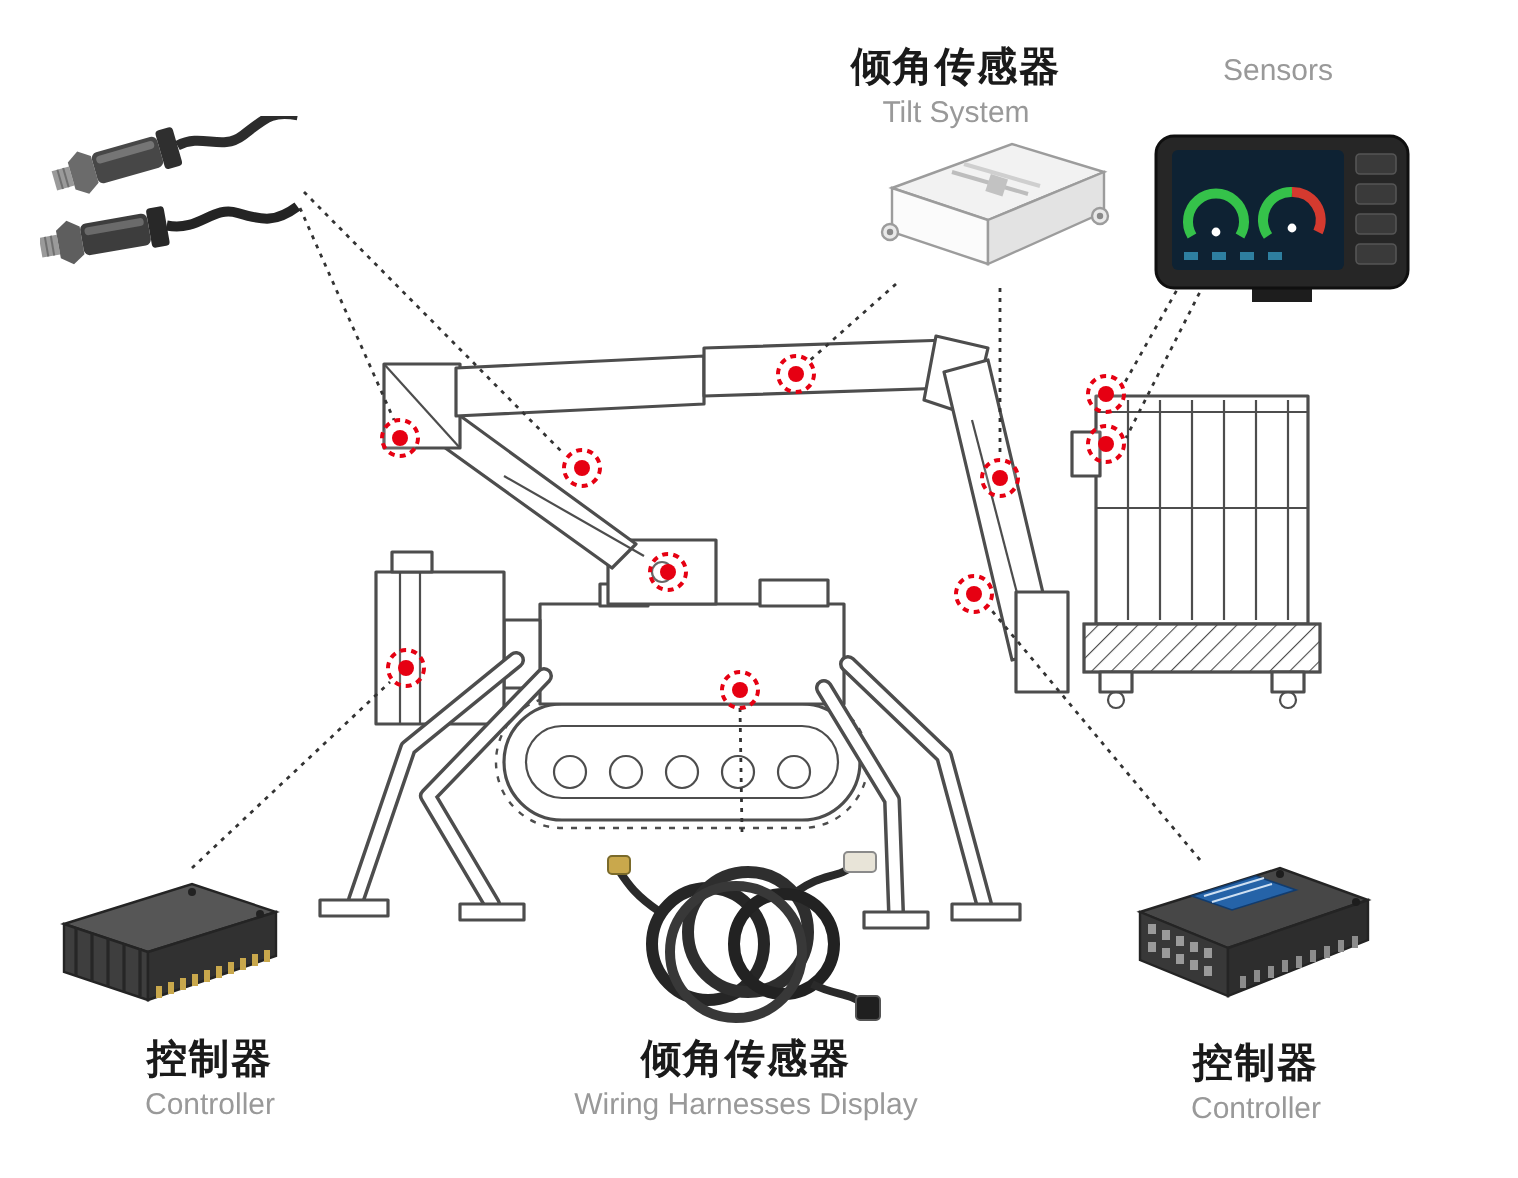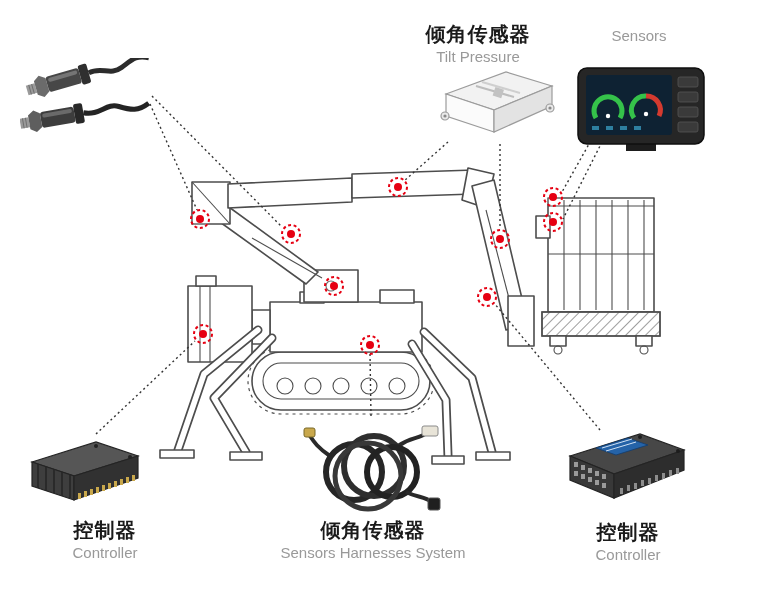--- a/index.html
+++ b/index.html
@@ -155,32 +155,32 @@
         </g>
         <g>
           <circle cx="553" cy="222" r="9" class="marker-ring"></circle>
           <circle cx="553" cy="222" r="4" class="marker-dot"></circle>
         </g>
       </g>
   </svg>
 
   <div class="label" style="left:408px;top:22px;width:140px">
     <div class="zh">倾角传感器</div>
-    <div class="en">Tilt Pressure</div>
+    <div class="en">Tilt System</div>
   </div>
   <div class="label" style="left:575px;top:26px;width:128px">
     <div class="en">Sensors</div>
   </div>
   <div class="label" style="left:40px;top:518px;width:130px">
     <div class="zh">控制器</div>
     <div class="en">Controller</div>
   </div>
   <div class="label" style="left:268px;top:518px;width:210px">
     <div class="zh">倾角传感器</div>
-    <div class="en">Sensors Harnesses System</div>
+    <div class="en">Wiring Harnesses Display</div>
   </div>
   <div class="label" style="left:563px;top:520px;width:130px">
     <div class="zh">控制器</div>
     <div class="en">Controller</div>
   </div>
 
   <svg class="comp" style="left:20px;top:58px" width="138" height="94" viewBox="0 0 138 94">
     <g transform="translate(6,8) rotate(-16 45 14)">
       <rect x="0" y="7" width="9" height="10" fill="#9a9a9a"></rect>
       <line x1="3" y1="7" x2="3" y2="17" stroke="#6f6f6f" stroke-width="1"></line>

